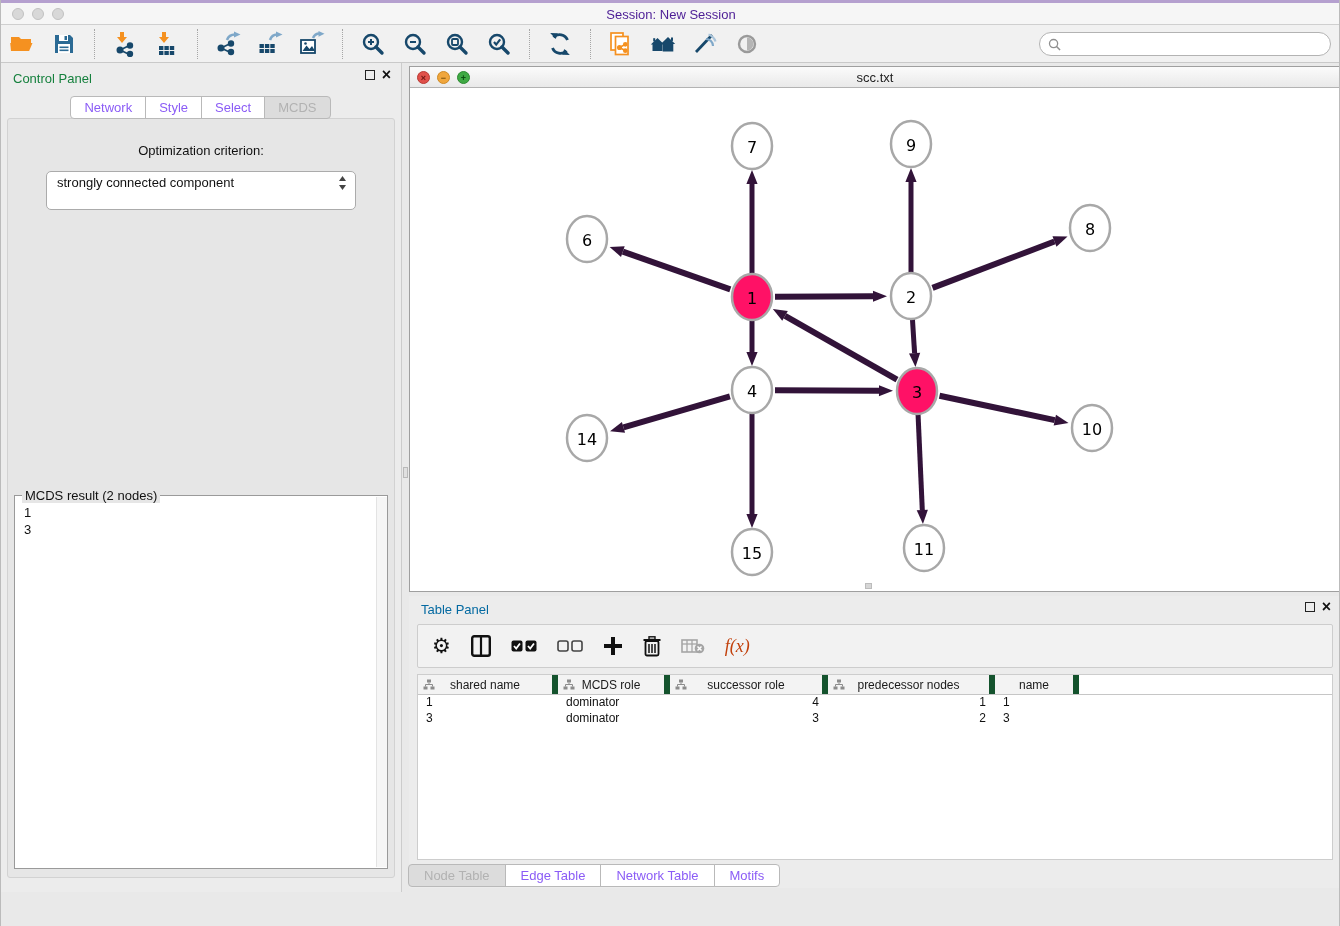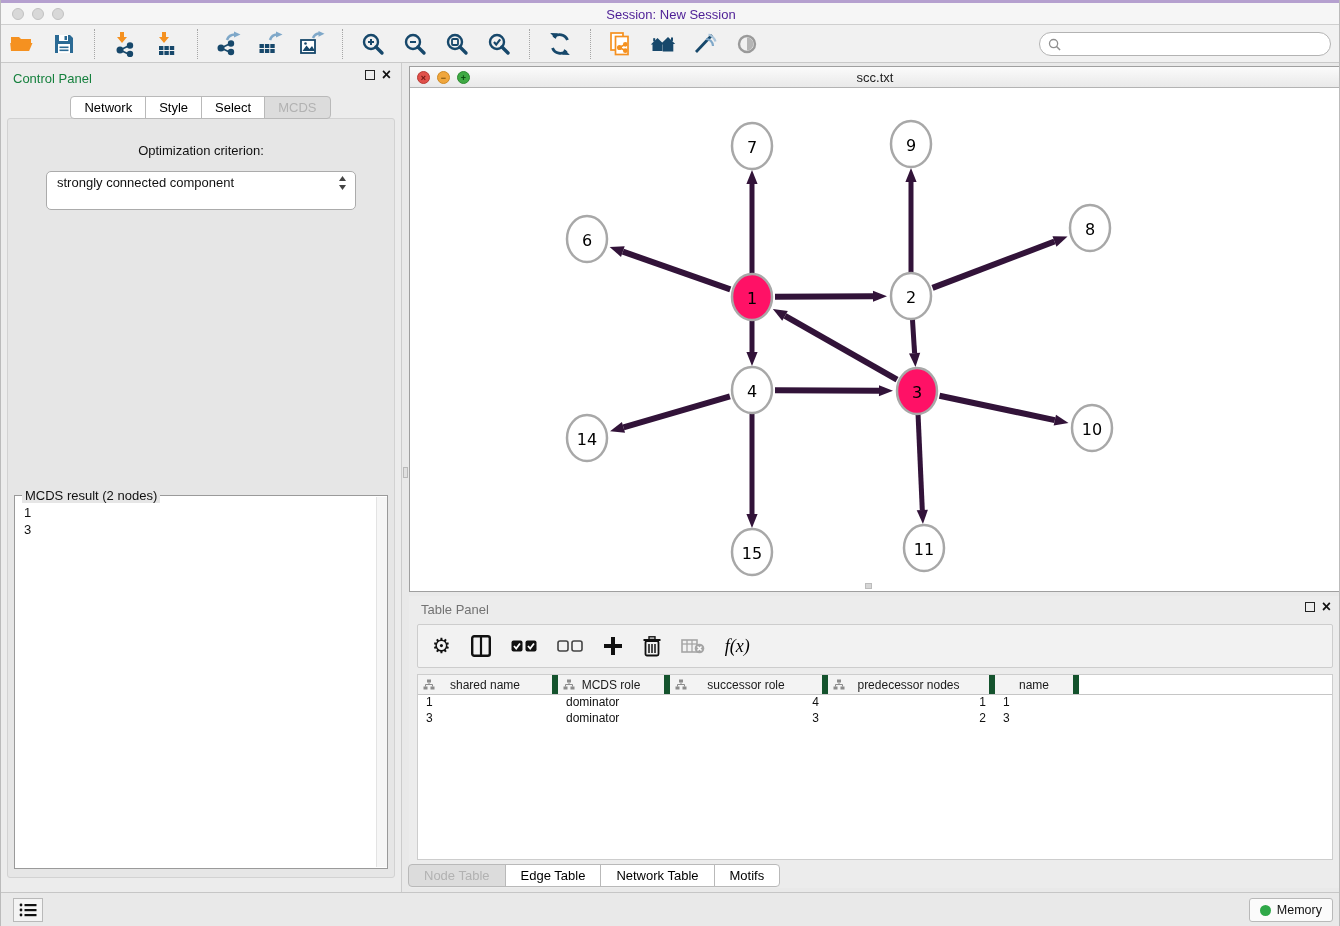--- a/index.html
+++ b/index.html
@@ -25,21 +25,21 @@
   .search-wrap input { border:none; outline:none; background:transparent; font-size:13px; width:250px; margin-left:5px;
                        font-family:"Liberation Sans", sans-serif;}
   
   .control-panel { position:absolute; left:0; top:63px; width:400px; height:829px; background:#ececec; }
   .cp-header { position:relative; height:30px; }
   .cp-title { position:absolute; left:12px; top:8px; font-size:13px; color:#15803d; }
   .panel-icons { position:absolute; right:10px; top:7px; display:flex; gap:7px; align-items:center;}
   .float-icon { width:10px; height:10px; border:1.5px solid #222; background:transparent; display:block;}
   .close-icon { font-size:16px; font-weight:bold; color:#111; line-height:10px; }
   .cp-tabs { position:absolute; left:0; right:0; top:33px; display:flex; justify-content:center; z-index:2;}
-  .tab { font-size:13px; padding:3px 13px; background:#fff; border:1px solid #b9b9b9; margin-left:-1px; color:#000000; }
+  .tab { font-size:13px; padding:3px 13px; background:#fff; border:1px solid #b9b9b9; margin-left:-1px; color:#8b5cf6; }
   .tab:first-child { border-radius:4px 0 0 4px; }
   .tab:last-child { border-radius:0 4px 4px 0; }
   .tab.active { background:#dcdcdc; color:#b2b2b2; }
   .cp-body { position:absolute; left:6px; right:6px; top:55px; height:760px; background:#e6e6e6;
              border:1px solid #d2d2d2; border-radius:3px; }
   .opt-label { text-align:center; margin-top:24px; font-size:13px; color:#111; }
   .combo { position:relative; width:310px; height:39px; margin:13px auto 0; background:#fff;
            border:1px solid #ababab; border-radius:5px; font-size:13px; }
   .combo .combo-value { position:absolute; left:10px; top:3px; }
   .combo .chevrons { position:absolute; right:8px; top:3px; }
@@ -64,26 +64,26 @@
                      display:flex; align-items:center; justify-content:center; }
   .light-red { background:#e0504a; border:1px solid #b93a34; color:#6d1410; }
   .light-yellow { background:#f0a63c; border:1px solid #cf8a25; color:#7c520c; }
   .light-green { background:#3fa944; border:1px solid #2c8a31; color:#0d4f12; }
   .net-title { position:absolute; left:0; right:0; top:3px; text-align:center; font-size:13px; color:#222; }
   .net-canvas { position:relative; width:930px; height:503px; background:#fff; }
   .net-canvas svg { position:absolute; left:0; top:0; }
   .canvas-grip { position:absolute; left:455px; bottom:2px; width:7px; height:6px; background:#d6d6d6; border:1px solid #bcbcbc;}
   
   .table-panel { position:absolute; left:408px; top:596px; width:932px; height:292px; background:#ececec; }
-  .tp-title { position:absolute; left:12px; top:6px; font-size:13px; color:#737373; }
+  .tp-title { position:absolute; left:12px; top:6px; font-size:13px; color:#0369a1; }
   .tp-toolbar { position:absolute; left:8px; top:28px; width:916px; height:44px; background:#f2f2f2;
                 border:1px solid #cdcdcd; border-radius:2px; display:flex; align-items:center; padding-left:14px; gap:20px;}
   .tp-tool { display:flex; align-items:center; justify-content:center; height:30px; }
   .gear-glyph { font-size:21px; color:#111; font-family:"DejaVu Sans", sans-serif; }
-  .fx-label { font-family:"Liberation Serif", serif; font-style:italic; font-size:18px; color:#000000; }
+  .fx-label { font-family:"Liberation Serif", serif; font-style:italic; font-size:18px; color:#c2410c; }
   .tp-table { position:absolute; left:8px; top:78px; width:916px; height:186px; background:#fff; border:1px solid #cdcdcd; overflow:hidden;}
   .thead { display:flex; height:20px; border-bottom:1px solid #c6c6c6; }
   .th { position:relative; background:#f3f3f3; border-right:6px solid #14532d; font-size:12px; color:#1a1a1a;
         display:flex; align-items:center; justify-content:center; }
   .th .tree-icon { position:absolute; left:5px; top:4px; }
   .trow { display:flex; height:16px; font-size:12px; color:#111; }
   .td { padding-left:8px; overflow:hidden; white-space:nowrap; }
   .td.num { text-align:right; padding-right:9px; padding-left:0; }
   .c0{width:140px;} .c1{width:112px;} .c2{width:158px;} .c3{width:167px;} .c4{width:84px;}
   .tp-tabs { position:absolute; left:0; right:0; top:268px; display:flex; justify-content:flex-start; }
@@ -496,31 +496,13 @@
         </div>
     </div>
     <div class="tp-tabs">
         <span class="tab active">Node Table</span>
         <span class="tab">Edge Table</span>
         <span class="tab">Network Table</span>
         <span class="tab">Motifs</span>
       </div>
   </div>
 
-  <div class="status-bar">
-    <div class="list-btn">
-      <svg width="18" height="16" viewBox="0 0 18 16">
-          <g fill="#111">
-            <circle cx="2" cy="3" r="1.4"></circle>
-            <rect x="5.5" y="2" width="12" height="2.2"></rect>
-            <circle cx="2" cy="8" r="1.4"></circle>
-            <rect x="5.5" y="7" width="12" height="2.2"></rect>
-            <circle cx="2" cy="13" r="1.4"></circle>
-            <rect x="5.5" y="12" width="12" height="2.2"></rect>
-          </g>
-        </svg>
-    </div>
-    <div class="memory-btn">
-      <span class="mem-dot"></span>
-      <span>Memory</span>
-    </div>
-  </div>
 </div>
 
 </body></html>

